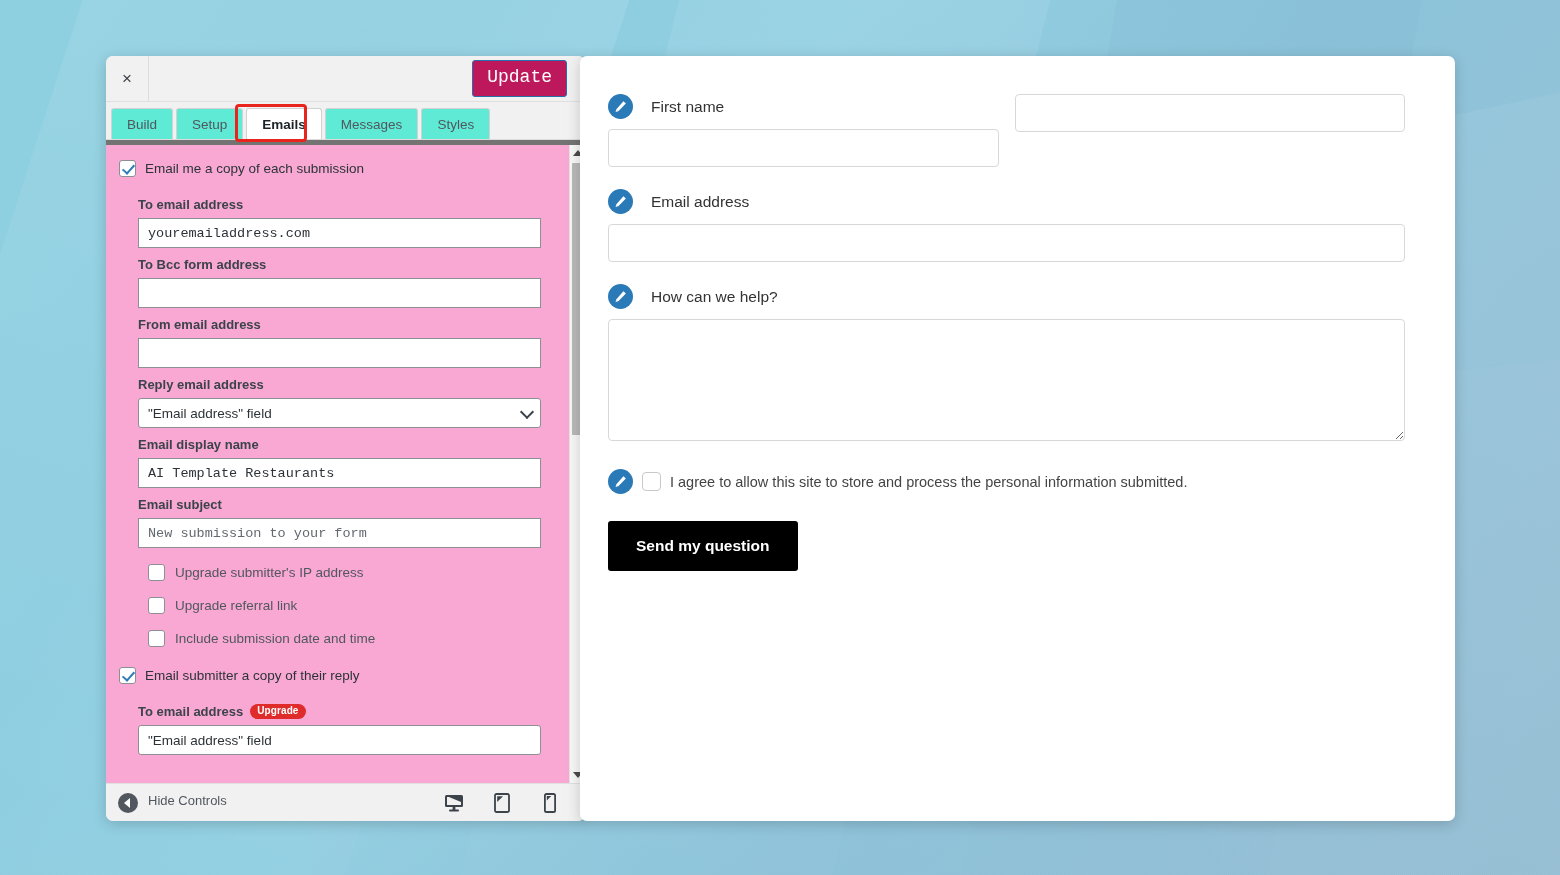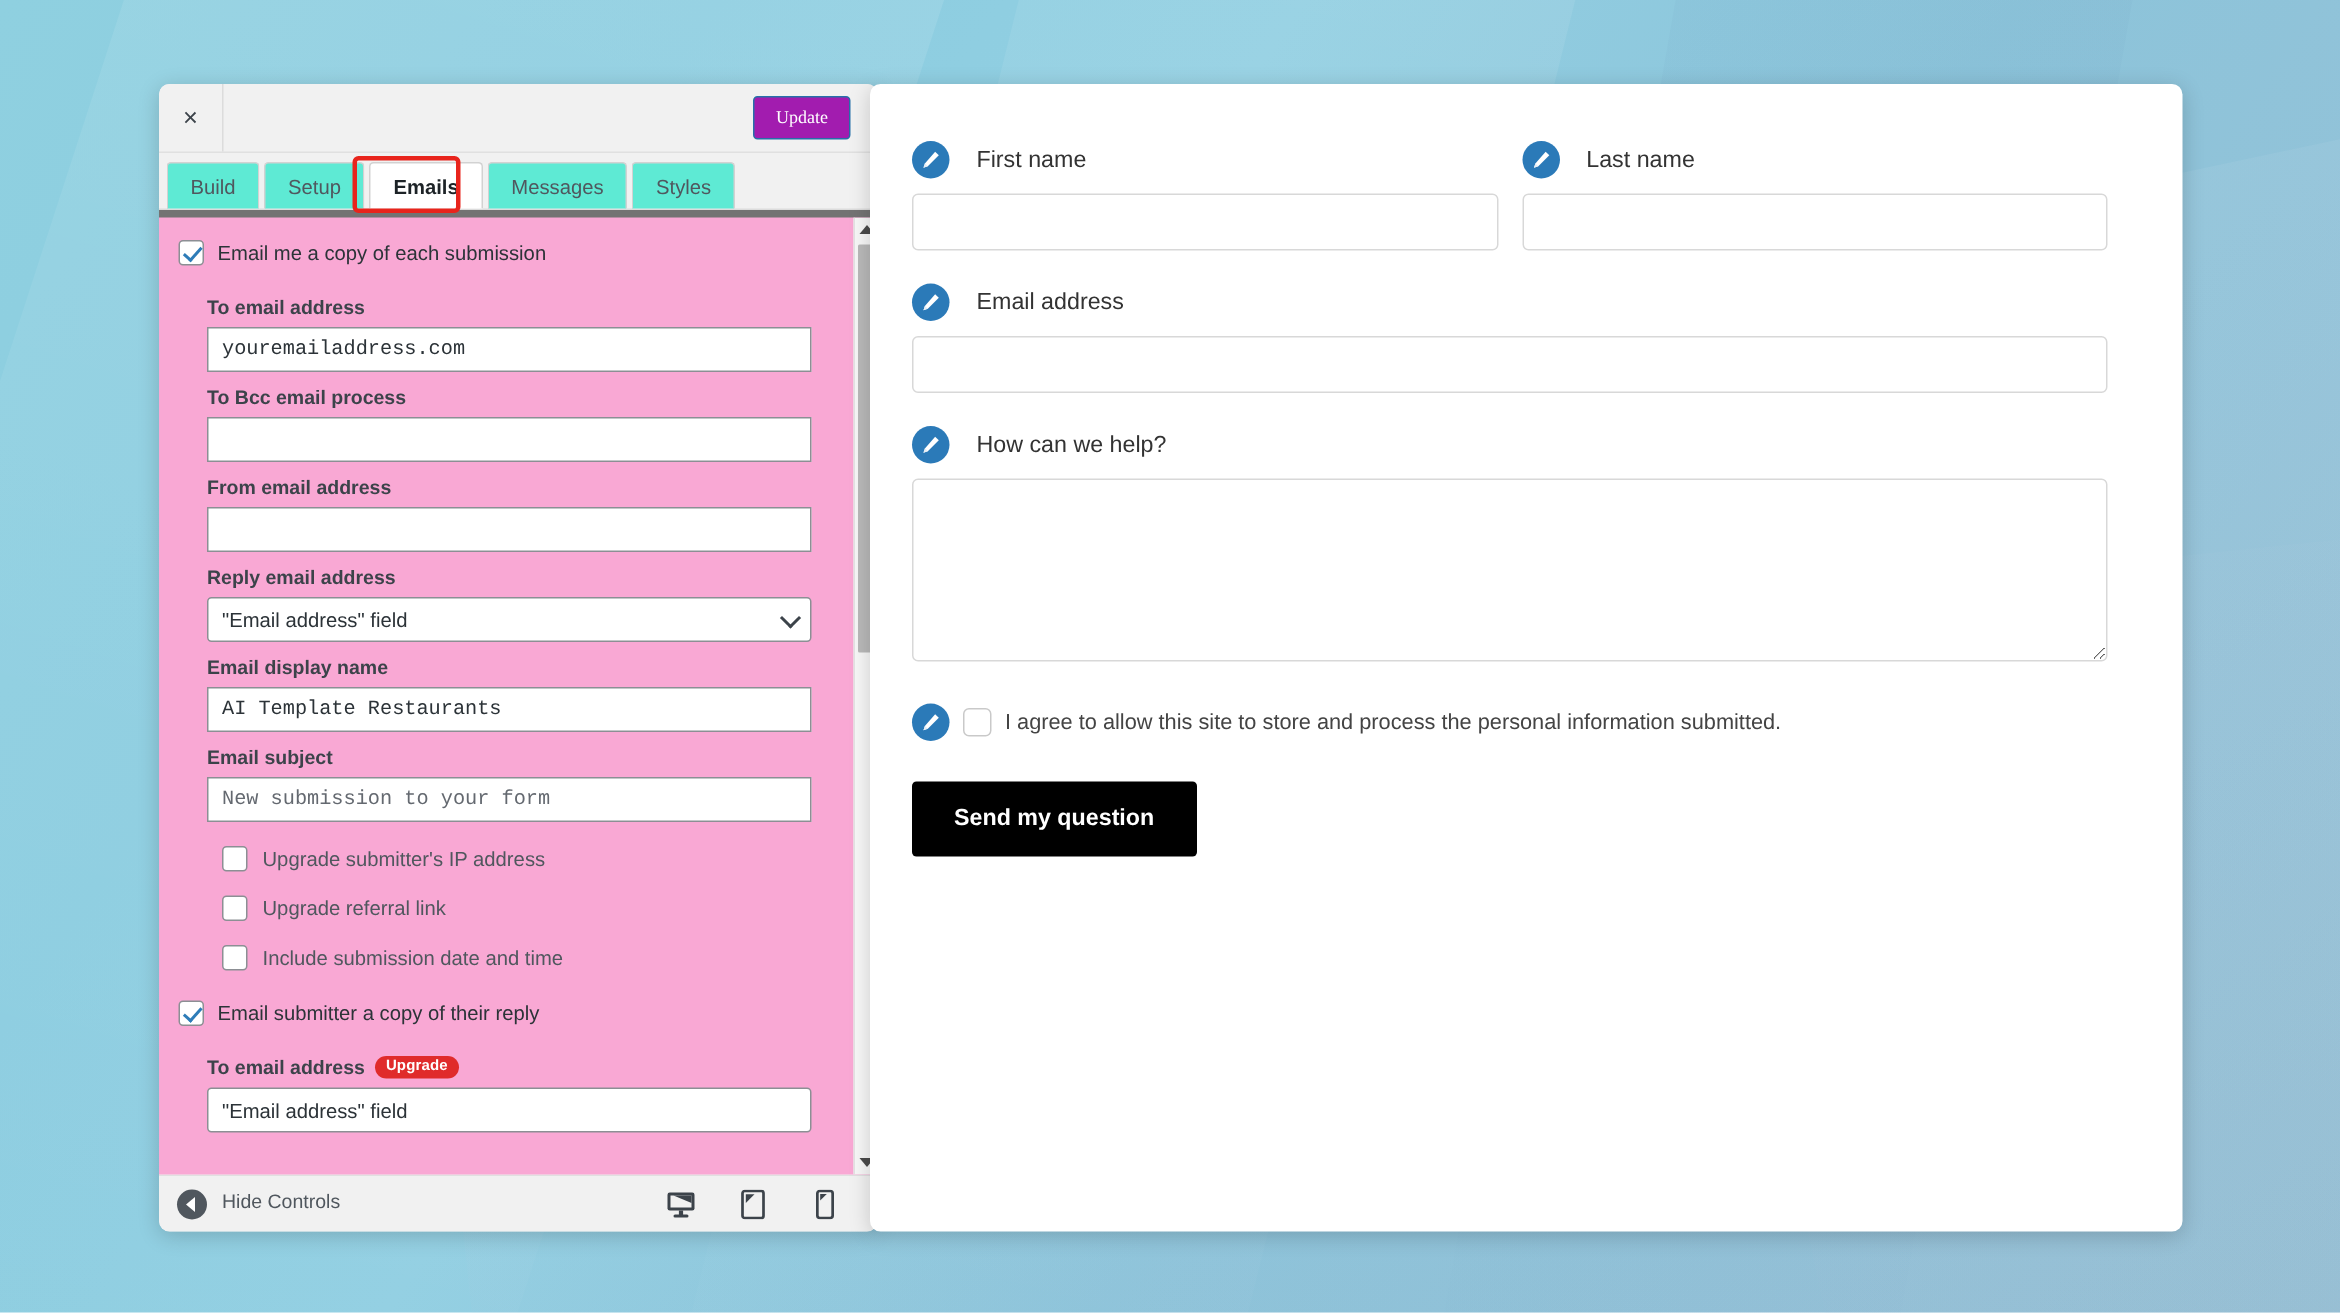--- a/index.html
+++ b/index.html
@@ -34,23 +34,23 @@
     border-bottom: 1px solid #e0e0e0; flex: 0 0 auto;
   }
   .close-cell {
     width: 43px; display: flex; align-items: center; justify-content: center;
     border-right: 1px solid #dcdcdc; cursor: pointer;
   }
   .close-x { font-size: 17px; color: #3c434a; line-height: 1; font-weight: 400; }
   .topbar-spacer { flex: 1 1 auto; }
   .update-wrap { display: flex; align-items: center; padding-right: 18px; }
   .update-btn {
-    background: #a21caf; color: #fff; border: 1px solid #2670a9;
-    border-radius: 3px; font-size: 12px; padding: 6px 14px 7px;
-    cursor: pointer; font-family: Liberation Serif, serif; line-height: 1.2;
+    background: #be185d; color: #fff; border: 1px solid #2670a9;
+    border-radius: 3px; font-size: 18px; padding: 6px 14px 7px;
+    cursor: pointer; font-family: Liberation Mono, monospace; line-height: 1.2;
   }
 
   .tabbar {
     height: 38px; flex: 0 0 auto; display: flex; align-items: flex-end;
     padding-left: 5px; background: #f1f1f1; position: relative;
     border-bottom: 1px solid #dcdcdc;
   }
   .tab {
     height: 31px; padding: 0 15px; display: flex; align-items: center;
     font-size: 13.5px; color: #50575e; background: #5eead4;
@@ -237,21 +237,21 @@
       <div class="check-row">
         <span class="cb checked"></span>
         <span class="check-label">Email me a copy of each submission</span>
       </div>
 
       <div class="field-group">
 
         <div class="field-label">To email address</div>
         <input class="txt-input" type="text" value="youremailaddress.com" style="">
 
-        <div class="field-label">To Bcc email process</div>
+        <div class="field-label">To Bcc form address</div>
         <input class="txt-input" type="text" value="" style="">
 
         <div class="field-label">From email address</div>
         <input class="txt-input" type="text" value="" style="">
 
         <div class="field-label">Reply email address</div>
         <div class="sel-wrap">
           <div class="sel-input">
             <span>"Email address" field</span>
           </div>
@@ -354,29 +354,20 @@
               <path d="M11.6 1.4 L14.6 4.4 L5.6 13.4 L2 14.6 L3.2 11 Z" fill="#ffffff"></path>
               <path d="M3.2 11 L5.6 13.4 L2 14.6 Z" fill="#e6eef5"></path>
             </svg>
           </span>
           <span class="pv-label">First name</span>
         </div>
         <input class="pv-input" type="text" value="" style="">
       </div>
 
       <div class="pv-field">
-        <div class="pv-label-line">
-          <span class="pencil-badge">
-            <svg width="13" height="13" viewBox="0 0 16 16" aria-hidden="true">
-              <path d="M11.6 1.4 L14.6 4.4 L5.6 13.4 L2 14.6 L3.2 11 Z" fill="#ffffff"></path>
-              <path d="M3.2 11 L5.6 13.4 L2 14.6 Z" fill="#e6eef5"></path>
-            </svg>
-          </span>
-          <span class="pv-label">Last name</span>
-        </div>
         <input class="pv-input" type="text" value="" style="">
       </div>
     </div>
 
     <div class="pv-block" style="margin-top:22px">
       <div class="pv-label-line">
         <span class="pencil-badge">
           <svg width="13" height="13" viewBox="0 0 16 16" aria-hidden="true">
             <path d="M11.6 1.4 L14.6 4.4 L5.6 13.4 L2 14.6 L3.2 11 Z" fill="#ffffff"></path>
             <path d="M3.2 11 L5.6 13.4 L2 14.6 Z" fill="#e6eef5"></path>

